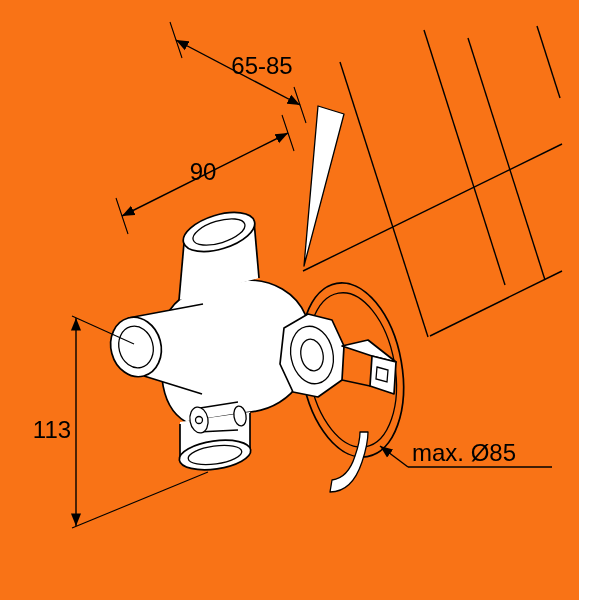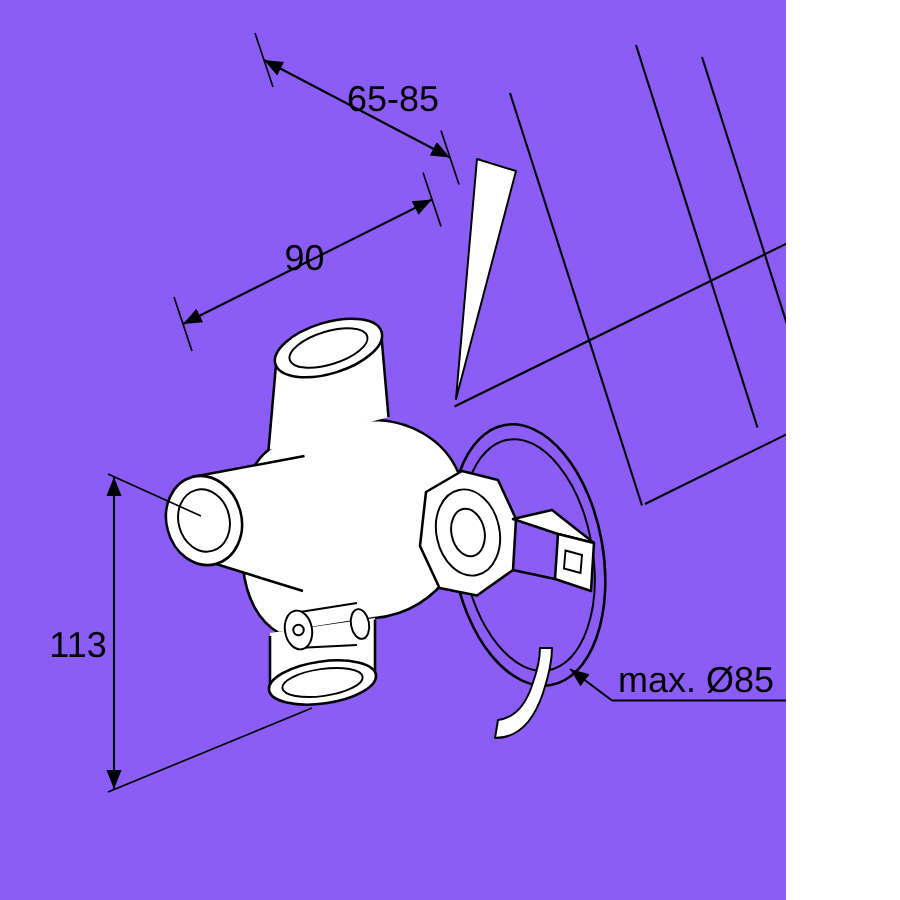--- a/index.html
+++ b/index.html
@@ -1,17 +1,17 @@
 <!DOCTYPE html>
 <html><head>
 <meta charset="utf-8">
 <style>
   html,body{margin:0;padding:0;background:#ffffff;}
   .stage{
-    width:524px;height:600px;position:relative;background:#8b5cf6;
+    width:579px;height:600px;position:relative;background:#f97316;
     overflow:hidden;
   }
   svg{display:block;}
   text{
     font-family:"Liberation Sans", sans-serif;
     fill:#000000;
   }
   .dim-text{font-size:24px;}
   .shape{fill:#ffffff;stroke:#000000;stroke-width:1.7;stroke-linejoin:round;}
   .shape-thin{fill:#ffffff;stroke:#000000;stroke-width:1.3;stroke-linejoin:round;}

